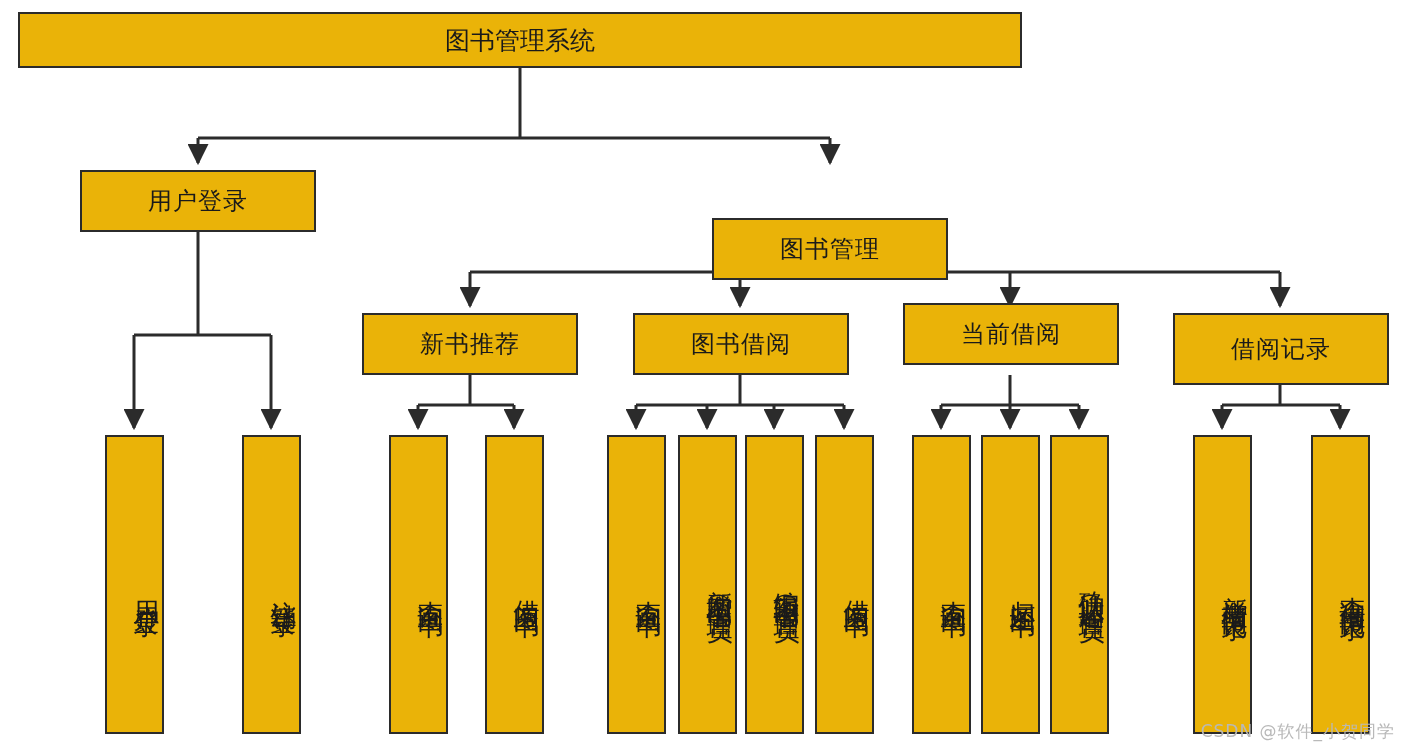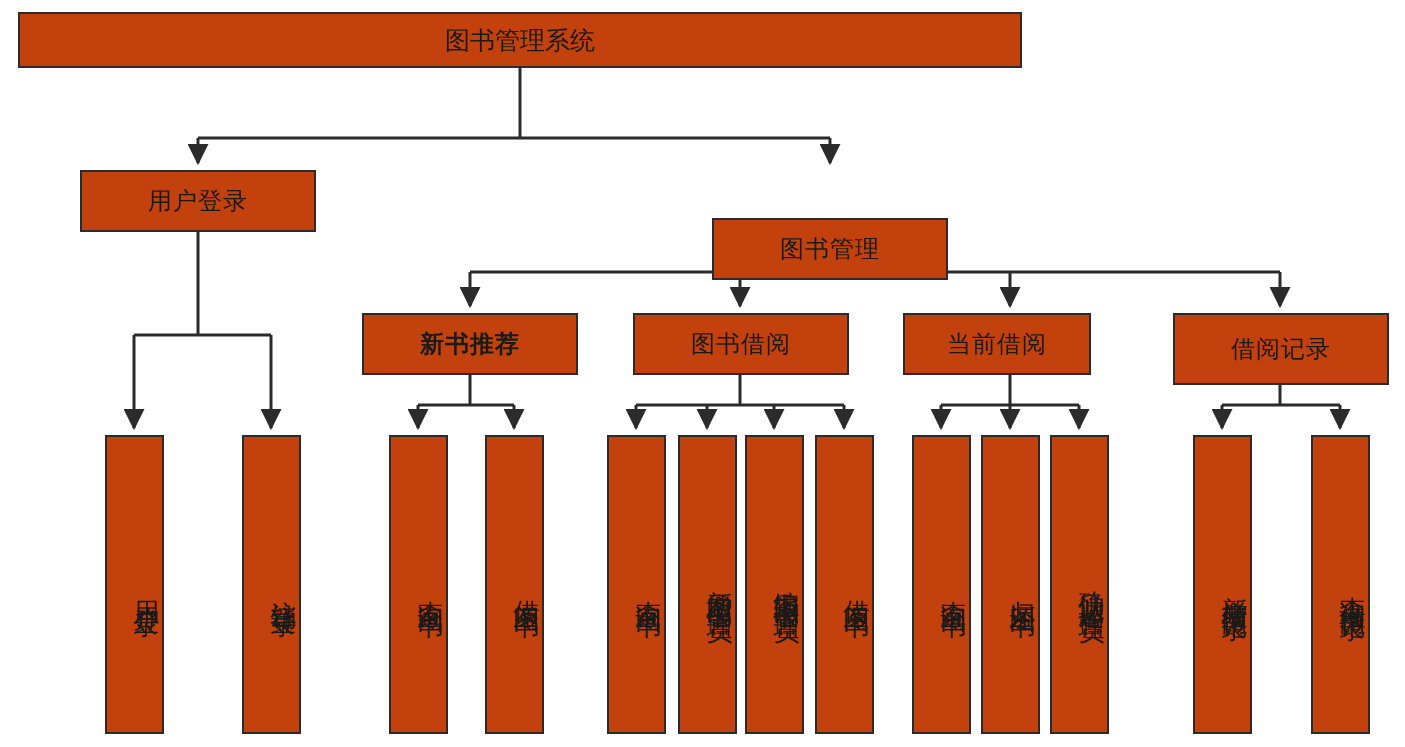--- a/index.html
+++ b/index.html
@@ -8,21 +8,21 @@
     font-family:"DejaVu Sans","Liberation Sans",sans-serif;
     width:1405px;height:747px;overflow:hidden;
   }
   #canvas{position:relative;width:1405px;height:747px;background:#fff;}
   svg#edges{position:absolute;left:0;top:0;width:1405px;height:747px;}
 
   .node{
     position:absolute;
     box-sizing:border-box;
     border:2.5px solid #2b2b2b;
-    background:#c2410c;
+    background:#eab308;
     display:flex;
     align-items:center;
     justify-content:center;
     color:#1a1a1a;
     z-index:3;
   }
   .node.h{ font-size:24px; letter-spacing:1px; }
   .node.root{ font-size:25px; }
   .node.leaf{
     writing-mode:vertical-rl;
@@ -98,36 +98,37 @@
       <path d="M 1222 405 L 1222 428" marker-end="url(#arrow)"></path>
       <path d="M 1340 405 L 1340 428" marker-end="url(#arrow)"></path>
     </g>
   </svg>
 
   <div class="node root" style="left:18px;top:12px;width:1004px;height:56px;">图书管理系统</div>
 
   <div class="node h" style="left:80px;top:170px;width:236px;height:62px;">用户登录</div>
   <div class="node h" style="left:712px;top:170px;width:236px;height:62px;margin-top:48px;">图书管理</div>
 
-  <div class="node h" style="left:362px;top:313px;width:216px;height:62px;font-weight:bold;">新书推荐</div>
+  <div class="node h" style="left:362px;top:313px;width:216px;height:62px;">新书推荐</div>
   <div class="node h" style="left:633px;top:313px;width:216px;height:62px;text-align:center;">图书借阅</div>
-  <div class="node h" style="left:903px;top:313px;width:188px;height:62px;">当前借阅</div>
+  <div class="node h" style="left:903px;top:303px;width:216px;height:62px;">当前借阅</div>
   <div class="node h" style="left:1173px;top:313px;width:216px;height:72px;">借阅记录</div>
 
   <div class="node leaf" style="left:105px;top:435px;width:59px;height:299px;">用户登录</div>
   <div class="node leaf" style="left:242px;top:435px;width:59px;height:299px;">注销登录</div>
 
   <div class="node leaf" style="left:389px;top:435px;width:59px;height:299px;">查询图书</div>
   <div class="node leaf" style="left:485px;top:435px;width:59px;height:299px;">借阅图书</div>
 
   <div class="node leaf" style="left:607px;top:435px;width:59px;height:299px;">查询图书</div>
   <div class="node leaf" style="left:678px;top:435px;width:59px;height:299px;">新增图书（管理员）</div>
   <div class="node leaf" style="left:745px;top:435px;width:59px;height:299px;">编辑图书（管理员）</div>
   <div class="node leaf" style="left:815px;top:435px;width:59px;height:299px;">借阅图书</div>
 
   <div class="node leaf" style="left:912px;top:435px;width:59px;height:299px;">查询图书</div>
   <div class="node leaf" style="left:981px;top:435px;width:59px;height:299px;">归还图书</div>
   <div class="node leaf" style="left:1050px;top:435px;width:59px;height:299px;">确认归还（管理员）</div>
 
   <div class="node leaf" style="left:1193px;top:435px;width:59px;height:299px;">新增借阅记录</div>
   <div class="node leaf" style="left:1311px;top:435px;width:59px;height:299px;">查询借阅记录</div>
 
+  <div class="watermark">CSDN @软件_小贺同学</div>
 </div>
 
 </body></html>

